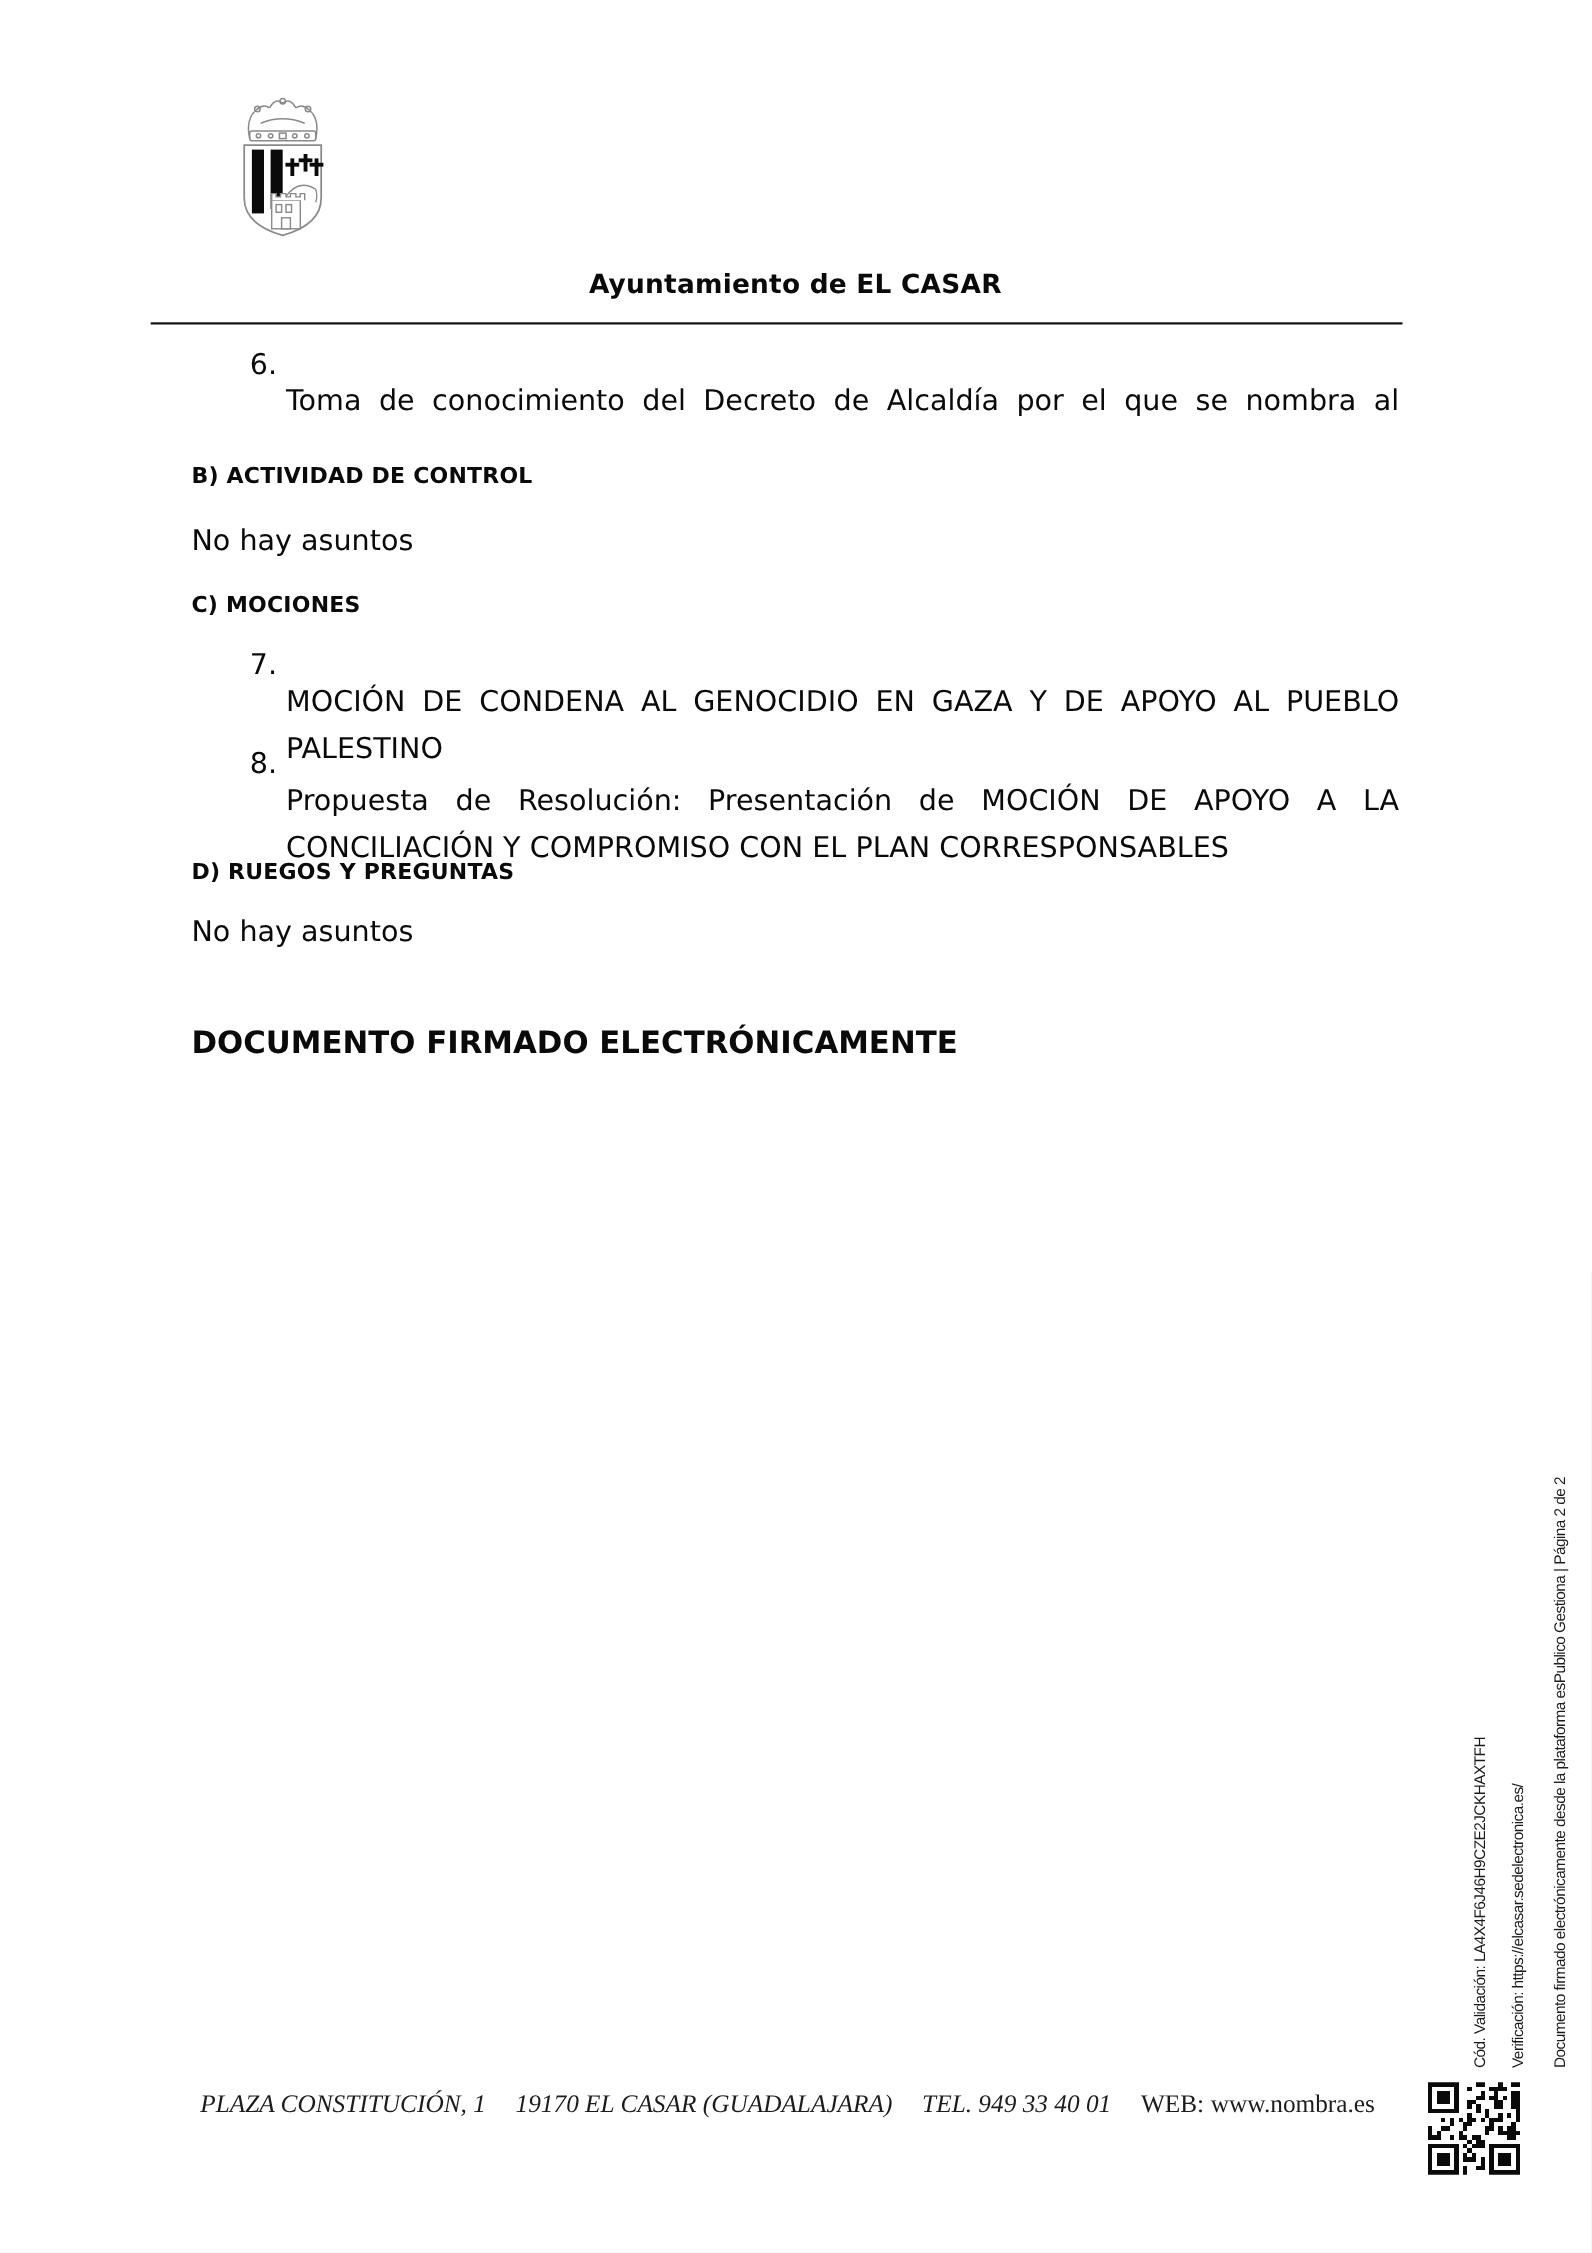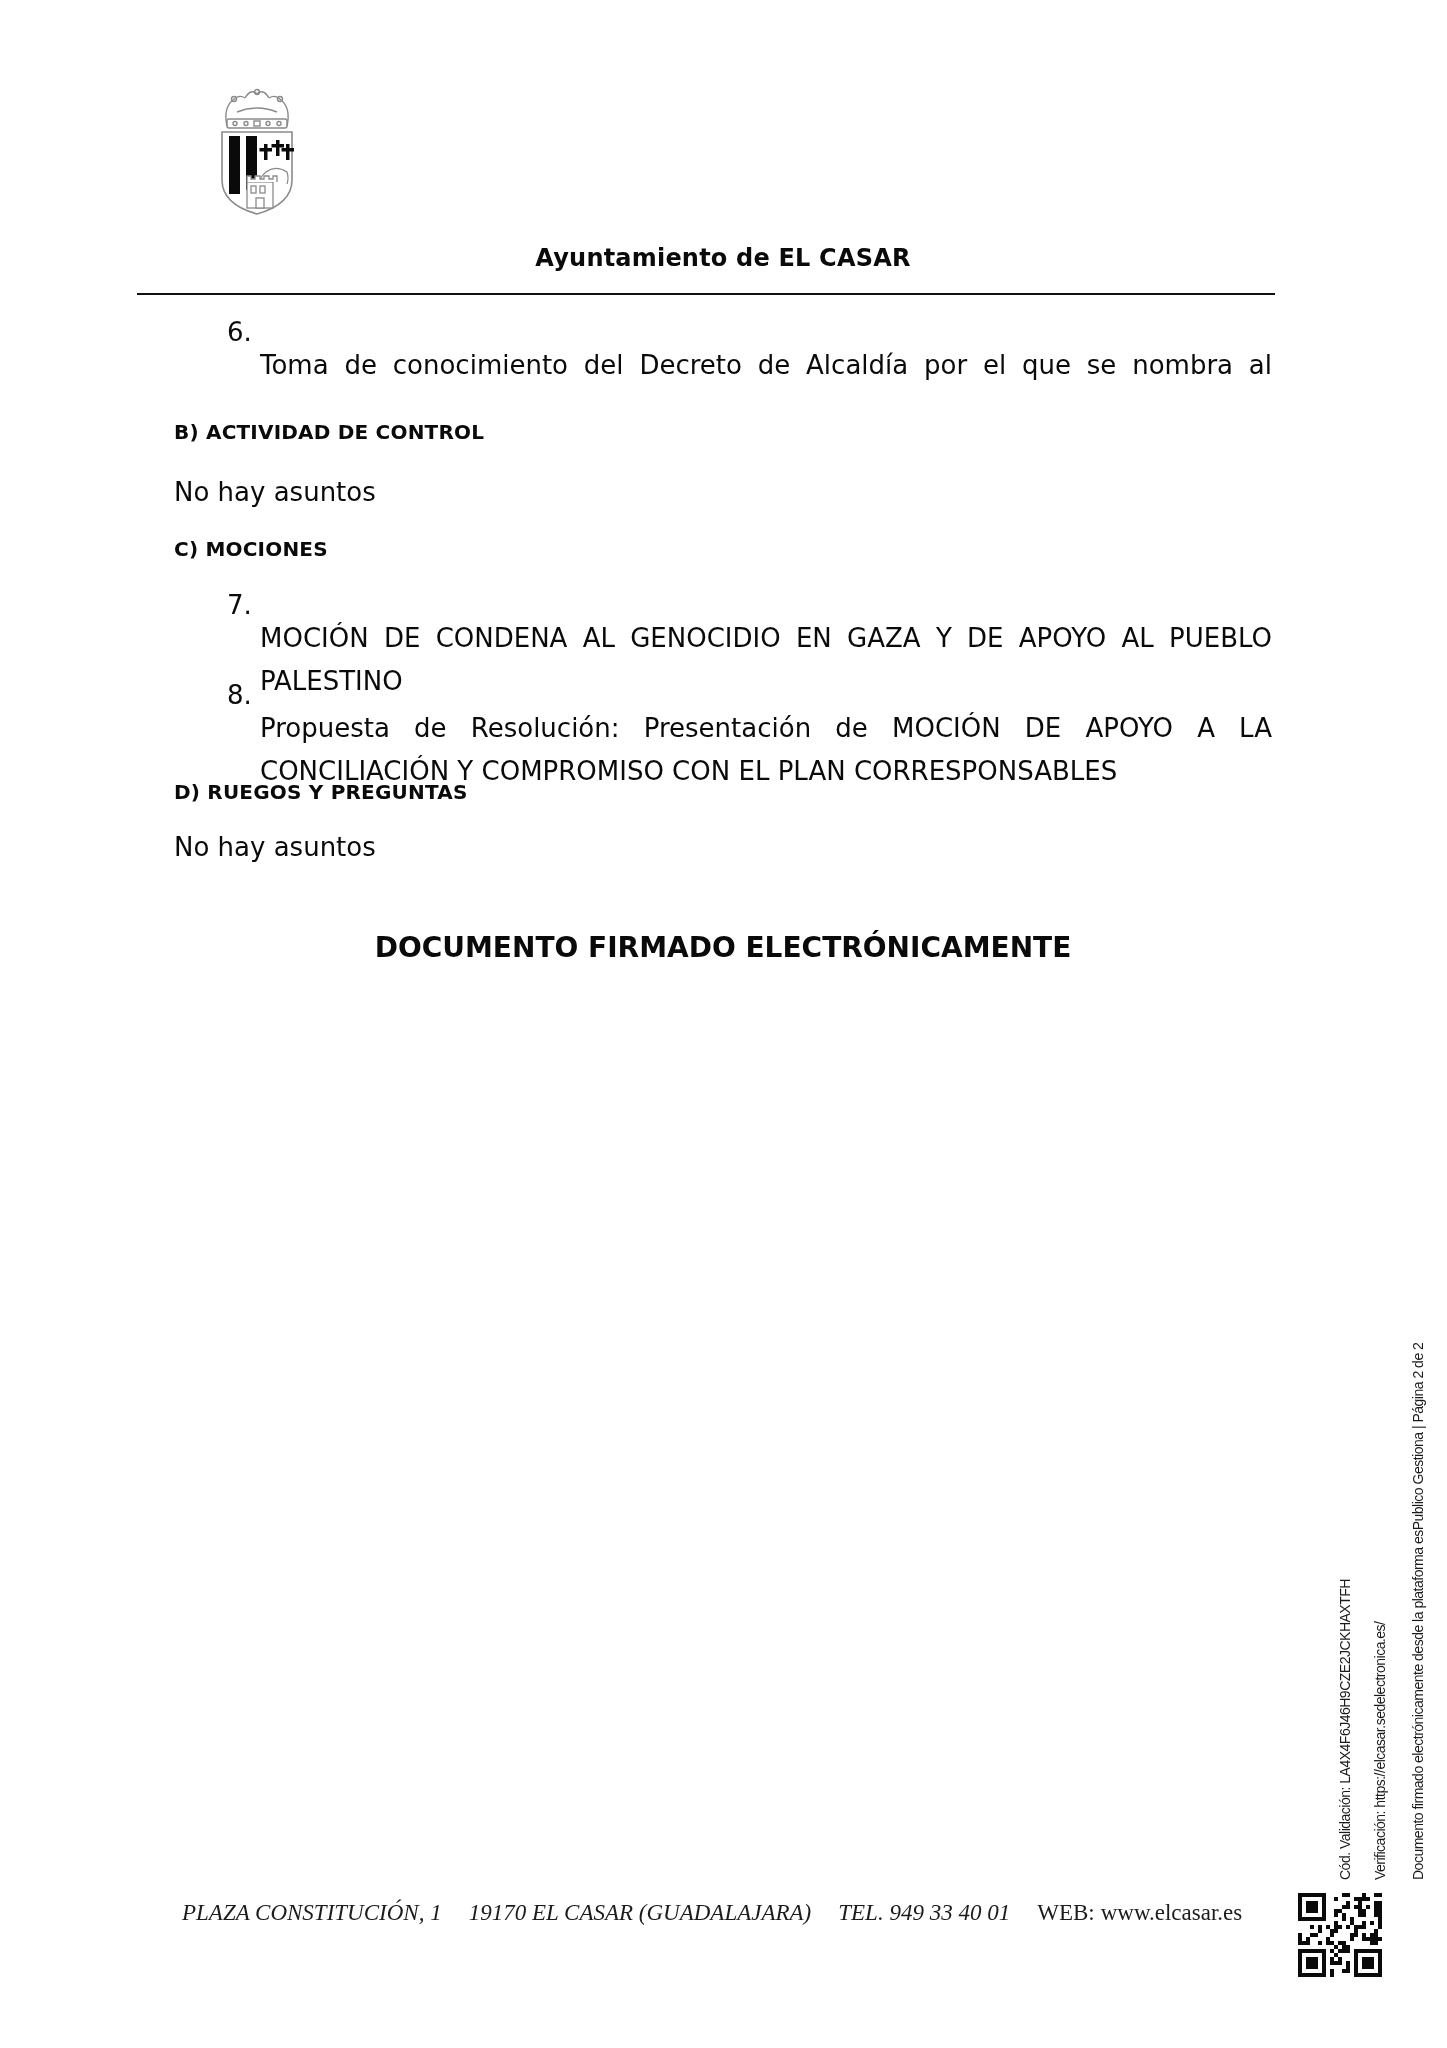--- a/index.html
+++ b/index.html
@@ -34,21 +34,21 @@
   .heading{
     position:absolute;left:174px;
     font-size:20px;font-weight:700;line-height:43px;letter-spacing:0.2px;
   }
   .paragraph{
     position:absolute;left:174px;
     font-size:26px;line-height:43px;
   }
   .signature-notice{
     position:absolute;left:174px;top:926px;width:1098px;
-    text-align:center;font-size:28px;font-weight:700;line-height:43px;
+    text-align:left;font-size:28px;font-weight:700;line-height:43px;
   }
   
   .footer{
     position:absolute;left:182px;top:1898px;width:1100px;
     font-family:"Liberation Serif",serif;
     font-size:23px;line-height:30px;color:#1c1c1c;
     white-space:nowrap;
   }
   .footer .seg{display:inline-block;margin-right:27px;font-style:italic;}
   .footer .seg:last-child{margin-right:0;}
@@ -148,21 +148,21 @@
       <div>CONCILIACIÓN Y COMPROMISO CON EL PLAN CORRESPONSABLES</div>
     </div>
   </div>
 
   <div class="heading" style="top:771px">D) RUEGOS Y PREGUNTAS</div>
   <div class="paragraph" style="top:826px">No hay asuntos</div>
 
   <div class="signature-notice">DOCUMENTO FIRMADO ELECTRÓNICAMENTE</div>
 
   <div class="footer">
-    <span class="seg">PLAZA CONSTITUCIÓN, 1</span><span class="seg">19170 EL CASAR (GUADALAJARA)</span><span class="seg">TEL. 949 33 40 01</span><span>WEB:</span><span class="weburl">www.elcasar.es</span>
+    <span class="seg">PLAZA CONSTITUCIÓN, 1</span><span class="seg">19170 EL CASAR (GUADALAJARA)</span><span class="seg">TEL. 949 33 40 01</span><span>WEB:</span><span class="weburl">www.nombra.es</span>
   </div>
 
   <div class="vline vline1">Cód. Validación: LA4X4F6J46H9CZE2JCKHAXTFH</div>
   <div class="vline vline2">Verificación: https://elcasar.sedelectronica.es/</div>
   <div class="vline vline3">Documento firmado electrónicamente desde la plataforma esPublico Gestiona | Página 2 de 2</div>
 
   <svg class="qr" viewBox="0 0 21 21" shape-rendering="crispEdges">
       <rect x="0" y="0" width="1" height="1" fill="#0a0a0a"></rect>
       <rect x="1" y="0" width="1" height="1" fill="#0a0a0a"></rect>
       <rect x="2" y="0" width="1" height="1" fill="#0a0a0a"></rect>

